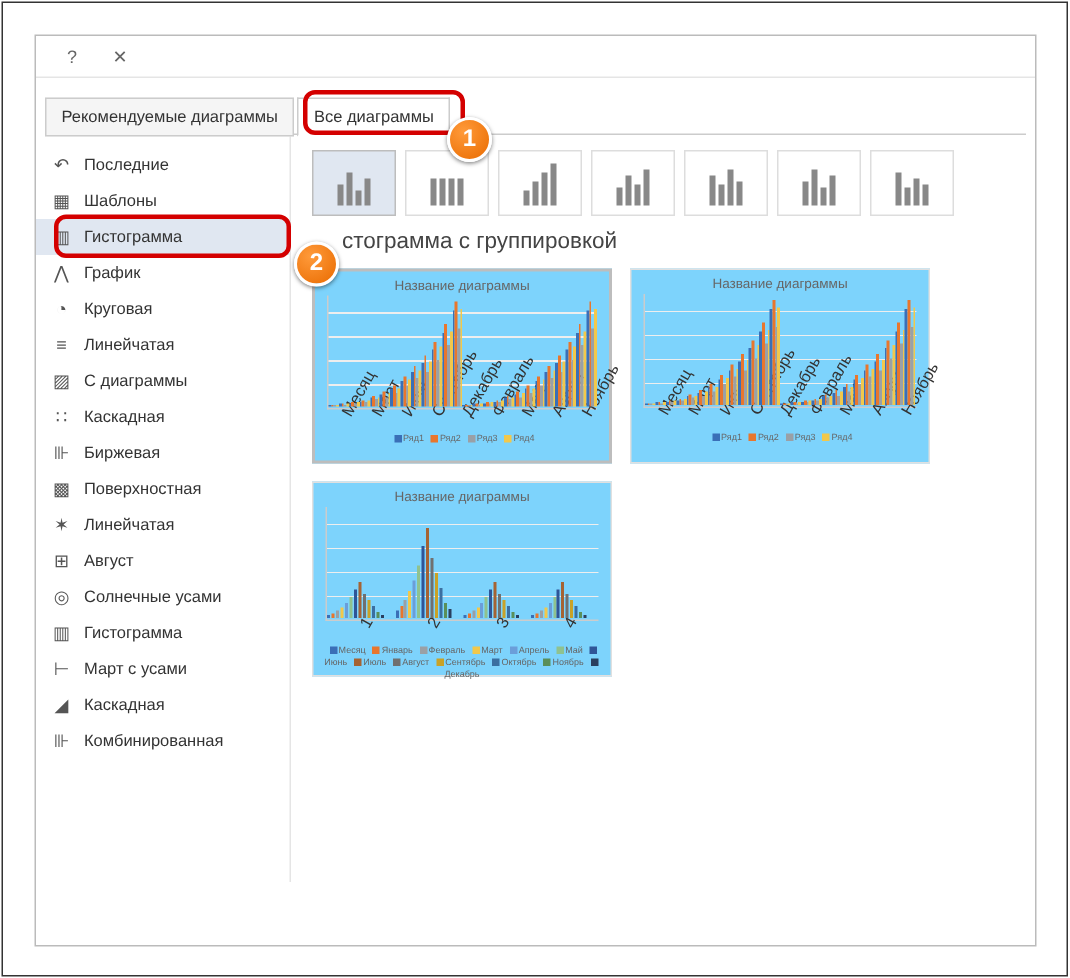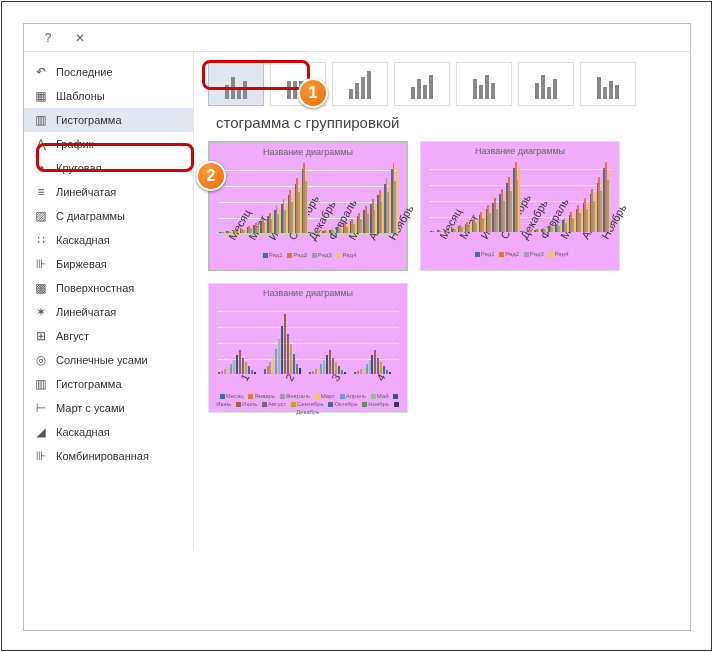--- a/index.html
+++ b/index.html
@@ -16,23 +16,23 @@
 .body{display:flex;height:498px}
 .sidebar{width:170px;border-right:1px solid #e5e5e5;padding:8px 0;overflow:hidden}
 .sb-item{display:flex;align-items:center;gap:8px;height:24px;padding:0 10px;color:#444}
 .sb-item.sel{background:#e0e7f1}
 .sb-ic{width:14px;height:14px;display:flex;align-items:center;justify-content:center;color:#555;font-size:12px}
 .main{flex:1;padding:10px 14px;overflow:hidden}
 .subtype-row{display:flex;gap:6px;margin-bottom:8px}
 .subtype{width:56px;height:44px;border:1px solid #ddd;display:flex;align-items:flex-end;justify-content:center;gap:2px;padding-bottom:6px}
 .subtype.sel{background:#e0e7f1;border-color:#bdbdbd}
 .subbar{width:4px;background:#888}
-.heading{font-size:15px;color:#444;margin:6px 0 10px 8px}
+.heading{font-size:15px;color:#444;margin:6px 0 10px 20px}
 .previews{display:flex;flex-wrap:wrap;gap:12px}
-.preview{width:200px;height:130px;border:1px solid #e0e0e0;background:#f0abfc;padding:4px;position:relative}
+.preview{width:200px;height:130px;border:1px solid #e0e0e0;background:#7dd3fc;padding:4px;position:relative}
 .preview.sel{border:2px solid #bdbdbd}
 .pv-title{text-align:center;font-size:9px;color:#666;margin-bottom:2px}
 .pv-chart{height:76px;border-left:1px solid #ccc;border-bottom:1px solid #ccc;margin:0 4px;position:relative;display:flex;align-items:flex-end;justify-content:space-around;padding-bottom:1px}
 .pv-grid{position:absolute;left:0;right:0;top:0;bottom:0;background:repeating-linear-gradient(to top,transparent 0,transparent 15px,#eee 15px,#eee 16px)}
 .pv-bar{width:2px;position:relative;z-index:1}
 .pv-legend{text-align:center;font-size:6px;color:#666;margin-top:3px;line-height:8px}
 .lg{display:inline-block;width:5px;height:5px;margin:0 1px 0 3px;vertical-align:middle}
 .pv-xlabels{display:flex;justify-content:space-around;font-size:5px;color:#888;margin:1px 4px 0}
 .pv-xlabels span{transform:rotate(-60deg);transform-origin:top left;white-space:nowrap;width:4px;overflow:visible}
 .footer{position:absolute;bottom:0;left:0;right:0;height:40px;border-top:1px solid #e5e5e5;display:flex;justify-content:flex-end;align-items:center;gap:8px;padding:0 14px}
@@ -50,20 +50,25 @@
 <body>
 
 <div class="outer">
 <div class="dialog">
 
   <div class="titlebar">
     <div class="tb-btn">?</div>
     <div class="tb-btn">✕</div>
   </div>
 
+  <div class="tabs">
+    <div class="tabstrip-border"></div>
+    <div class="tab">Рекомендуемые диаграммы</div>
+    <div class="tab active">Все диаграммы</div>
+  </div>
 
   <div class="body">
     <div class="sidebar" id="sidebar">
           <div class="sb-item">
             <span class="sb-ic">↶</span>
             <span>Последние</span>
           </div>
           <div class="sb-item">
             <span class="sb-ic">▦</span>
             <span>Шаблоны</span>

